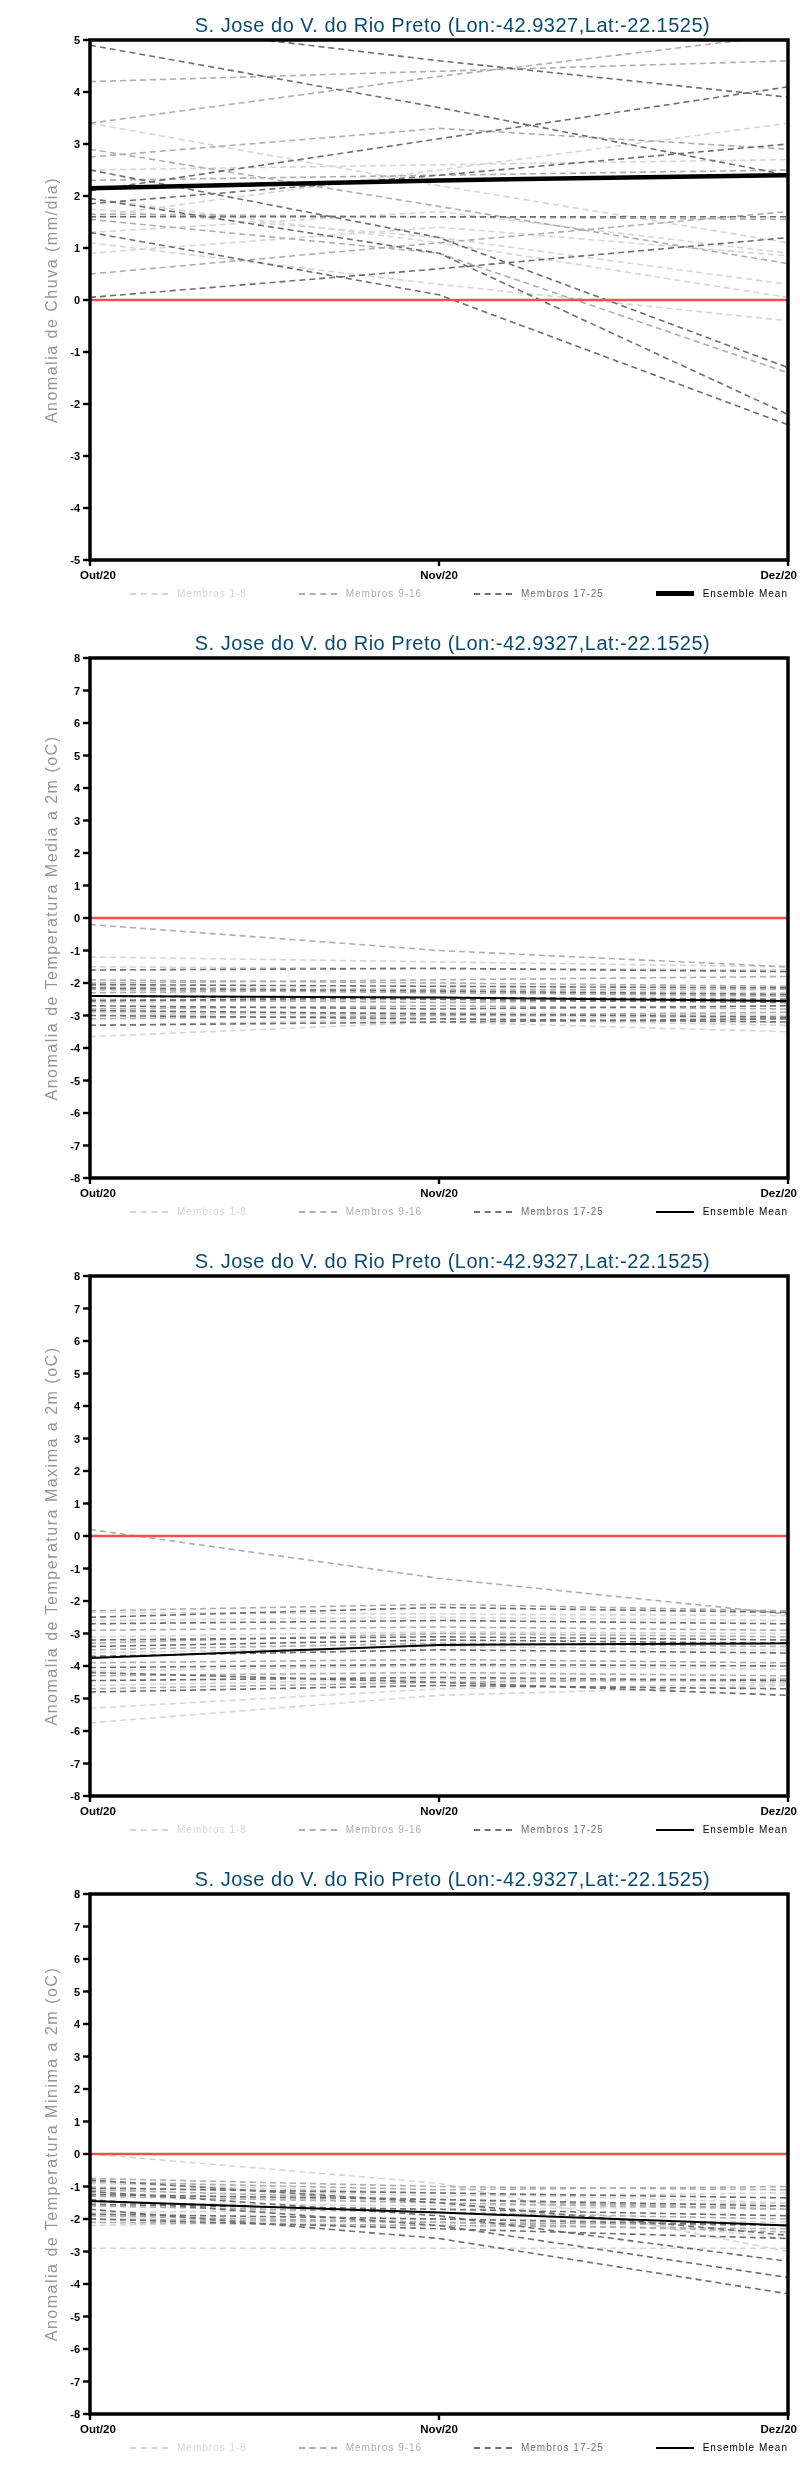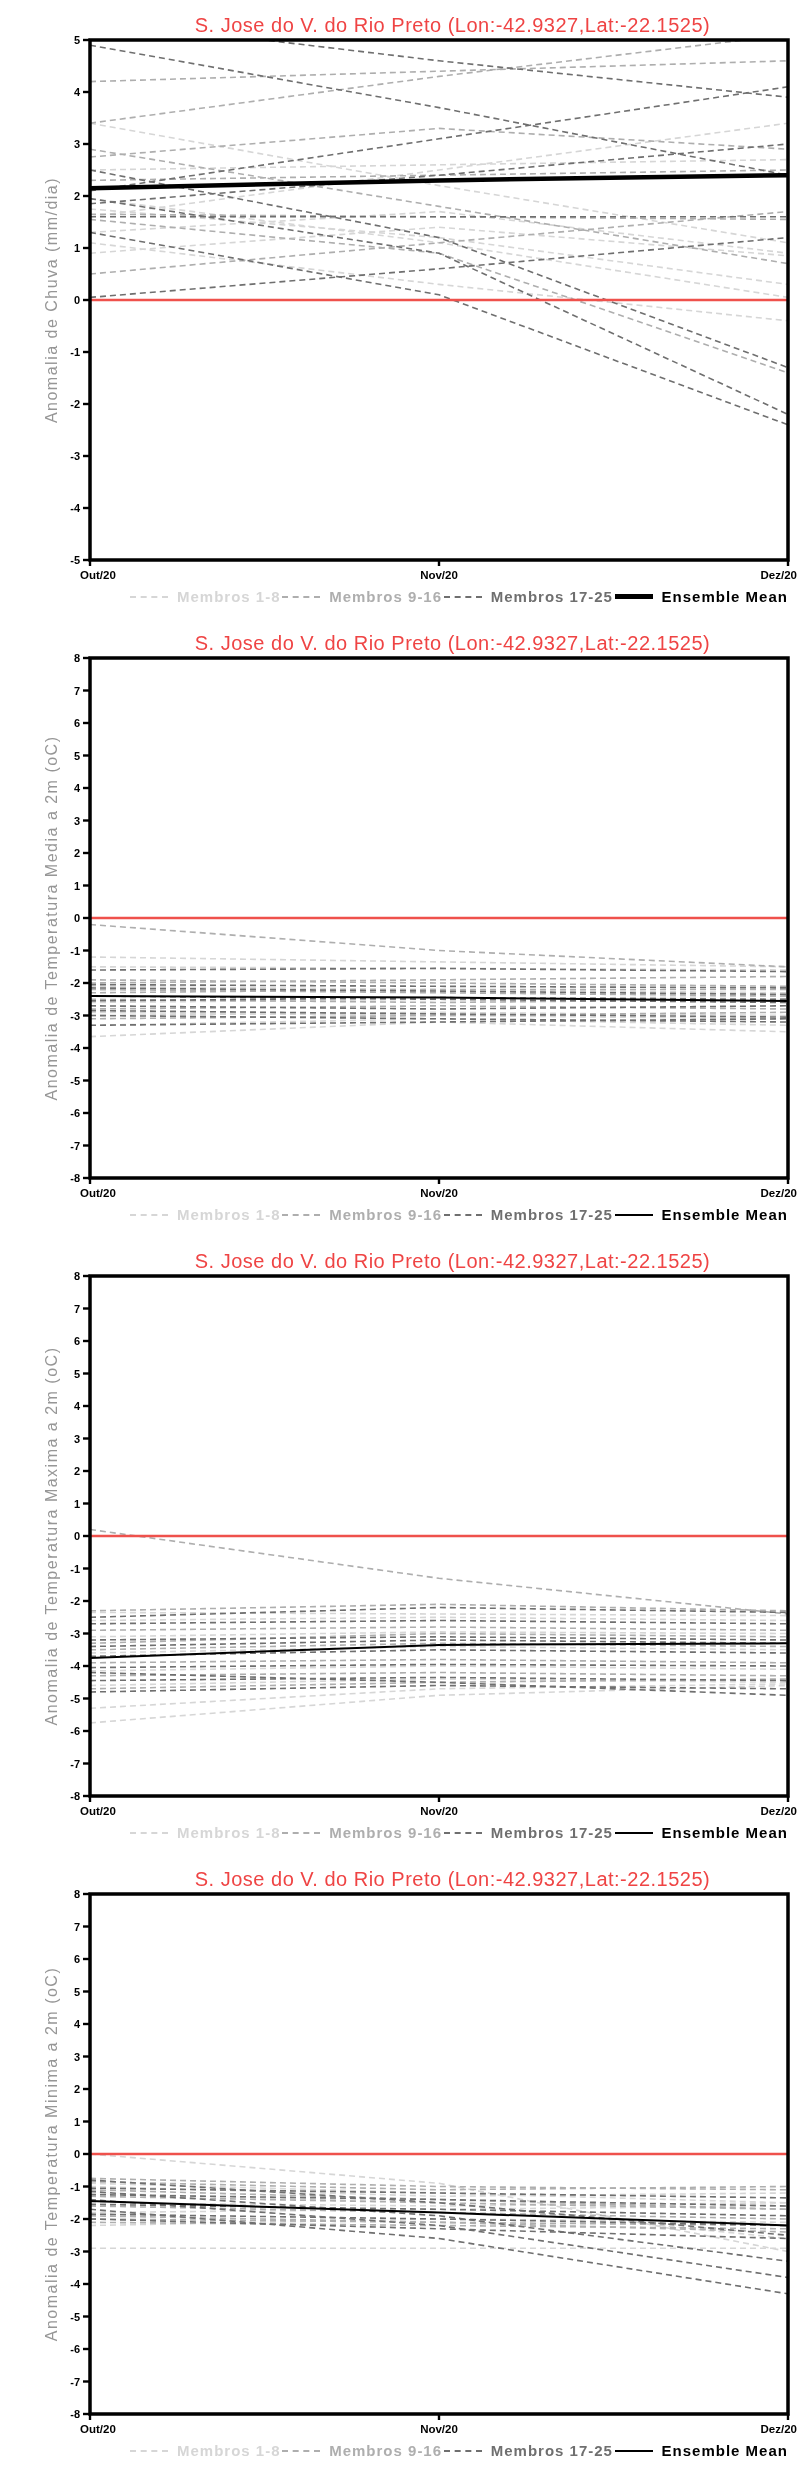--- a/index.html
+++ b/index.html
@@ -2,34 +2,34 @@
 <html><head>
 <meta charset="utf-8">
 <style>
   html,body{margin:0;padding:0;background:#ffffff;}
   body{width:800px;font-family:"Liberation Sans",sans-serif;}
   .page{width:800px;height:2472px;background:#fff;position:relative;}
   .panel{position:relative;width:800px;height:618px;background:#fff;overflow:hidden;}
   .chart-title{
     position:absolute;top:14px;left:0;width:100%;box-sizing:border-box;
     padding-left:105px;text-align:center;
-    font-size:20px;color:#ef4444;letter-spacing:0.5px;white-space:nowrap;
+    font-size:20px;color:#0c4a6e;letter-spacing:0.5px;white-space:nowrap;
     font-family:"Liberation Sans",sans-serif;
   }
   .ylabel{
     position:absolute;top:300px;left:52px;transform:translate(-50%,-50%) rotate(-90deg);
     transform-origin:center;white-space:nowrap;
     font-size:16px;color:#969696;letter-spacing:1.5px;
   }
   .plot{position:absolute;inset:0;}
   svg{display:block;}
   .legend{
     position:absolute;top:588px;left:130px;width:658px;
     display:flex;justify-content:space-between;align-items:center;
-    font-size:15px;letter-spacing:1px;white-space:nowrap;font-weight:bold;
+    font-size:10px;letter-spacing:1px;white-space:nowrap;
   }
   .lg-item{display:flex;align-items:center;}
   .sw{display:inline-block;width:38px;height:0;border-top:2px dashed currentColor;margin-right:9px;}
   .lg-item.mean .sw{border-top-style:solid;border-top-width:2px;}
   .panel.thick-mean .lg-item.mean .sw{border-top-width:5px;}
 </style>
 </head>
 <body>
 
 <div class="page">

